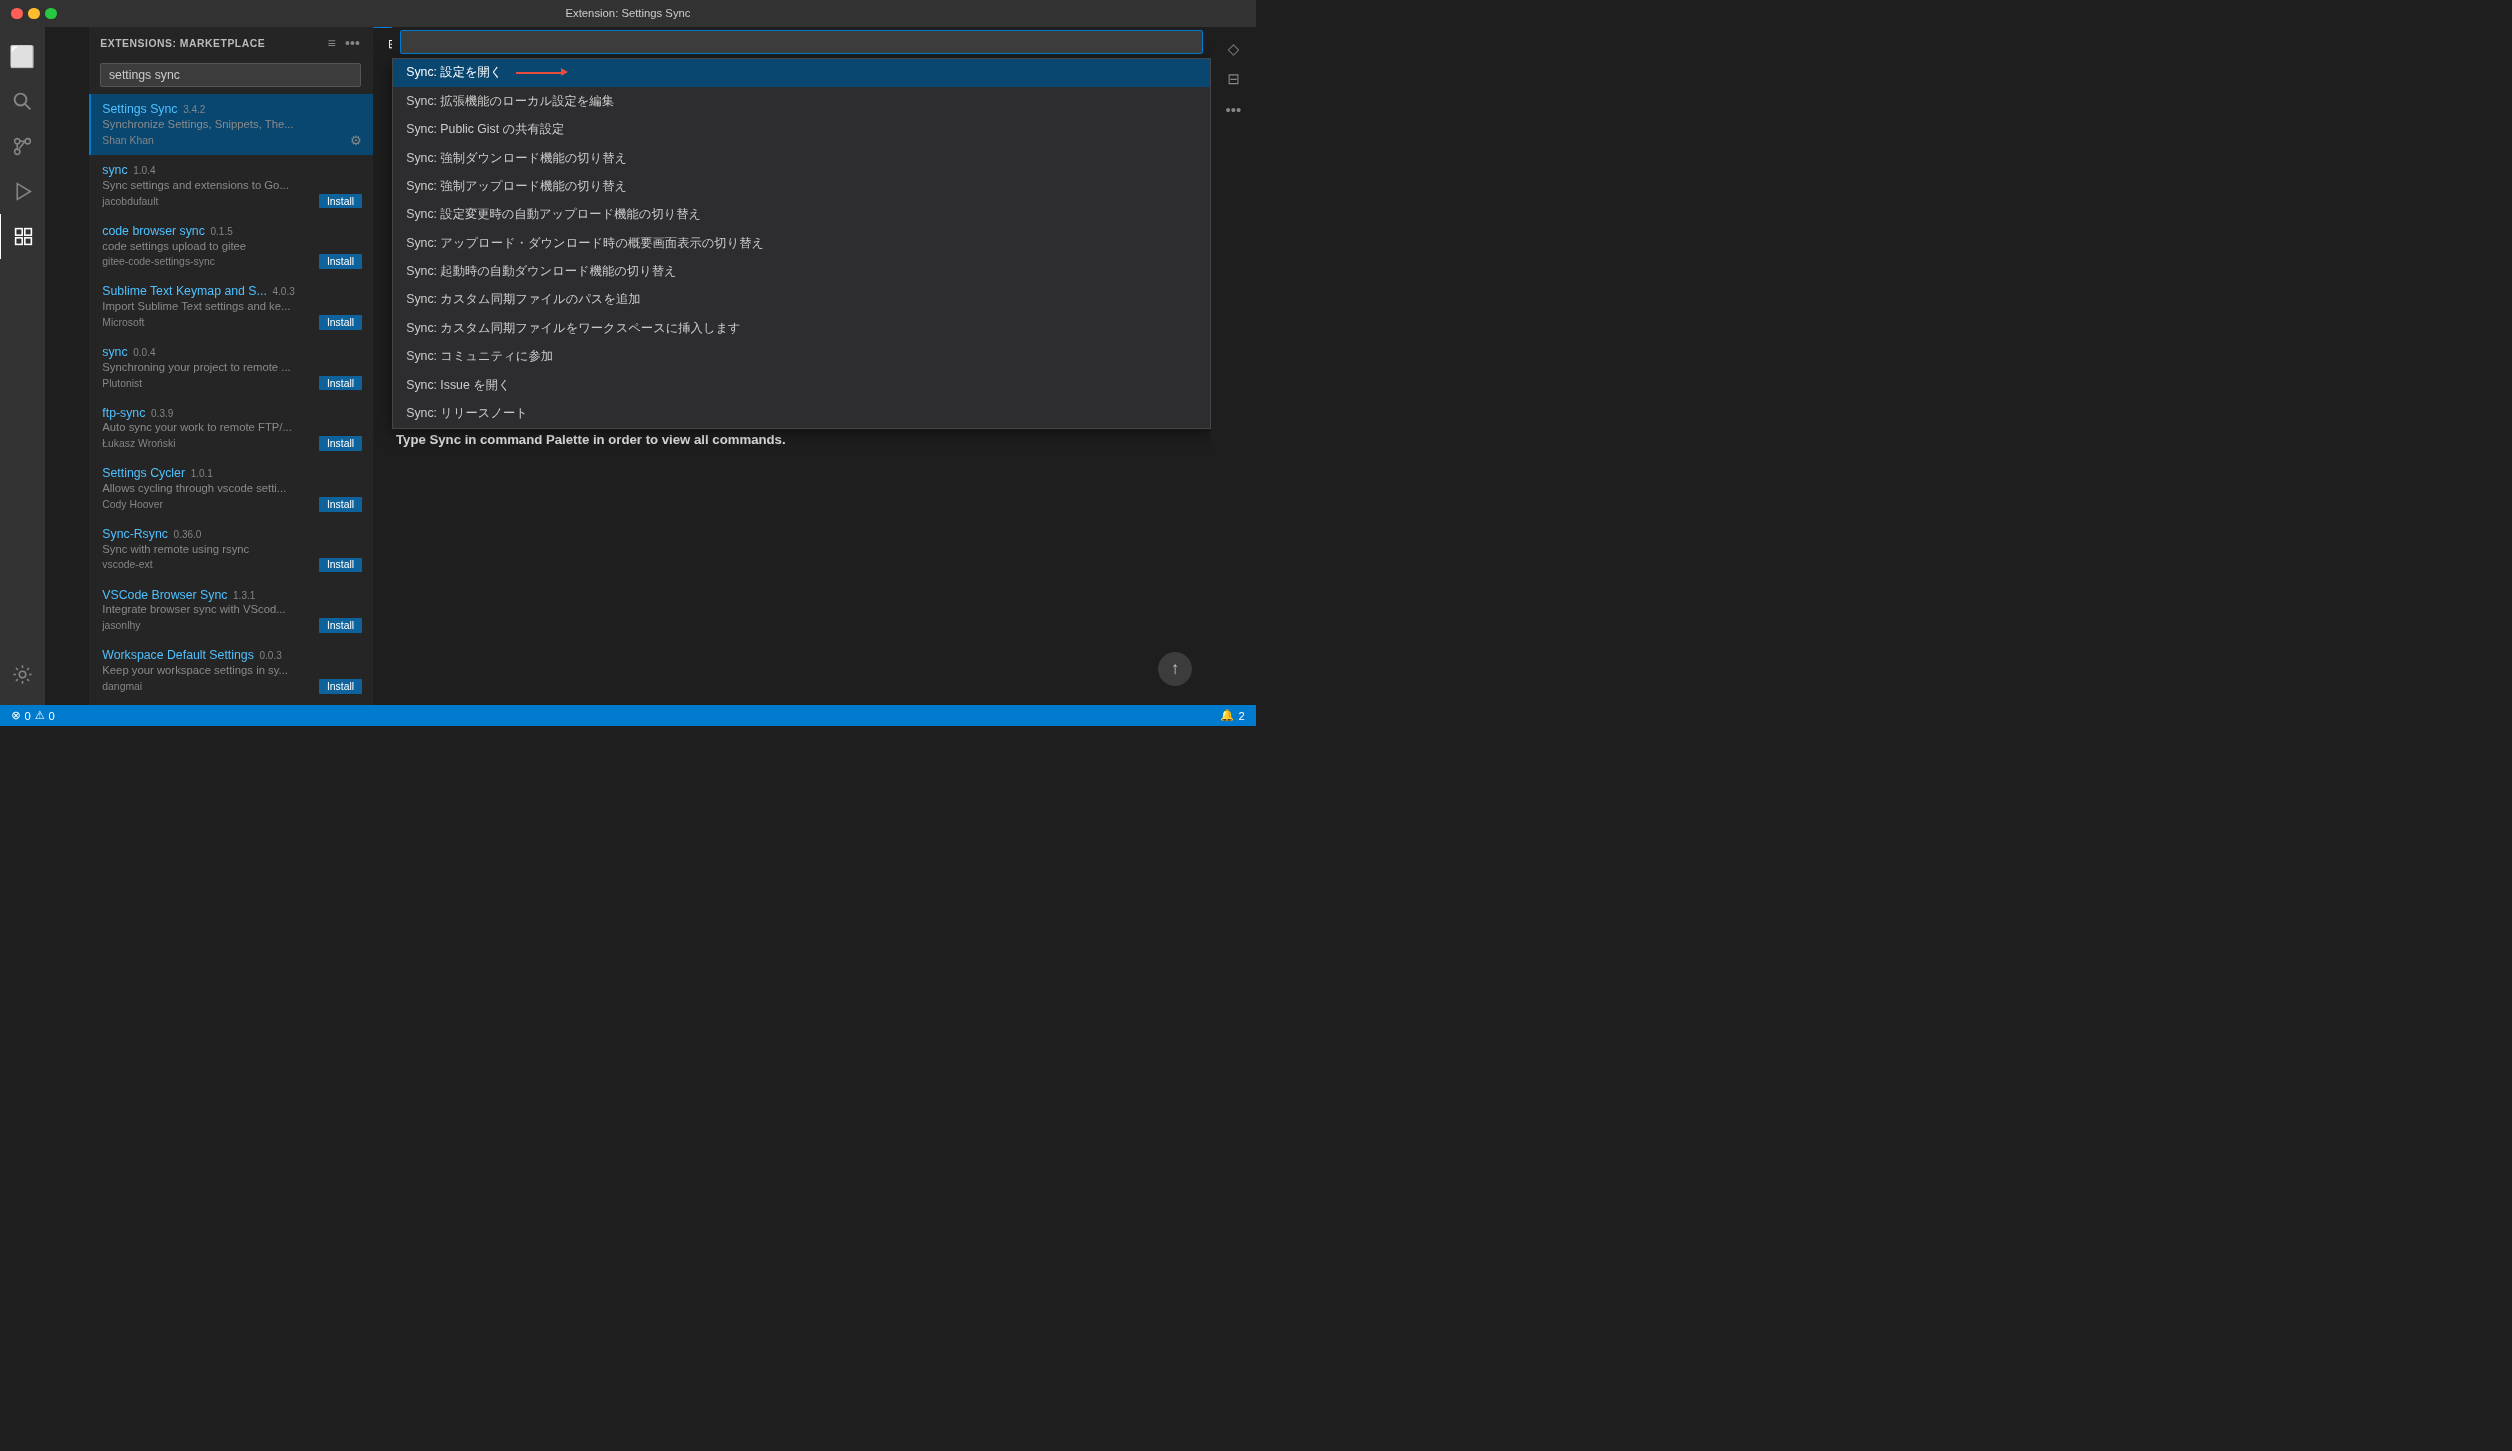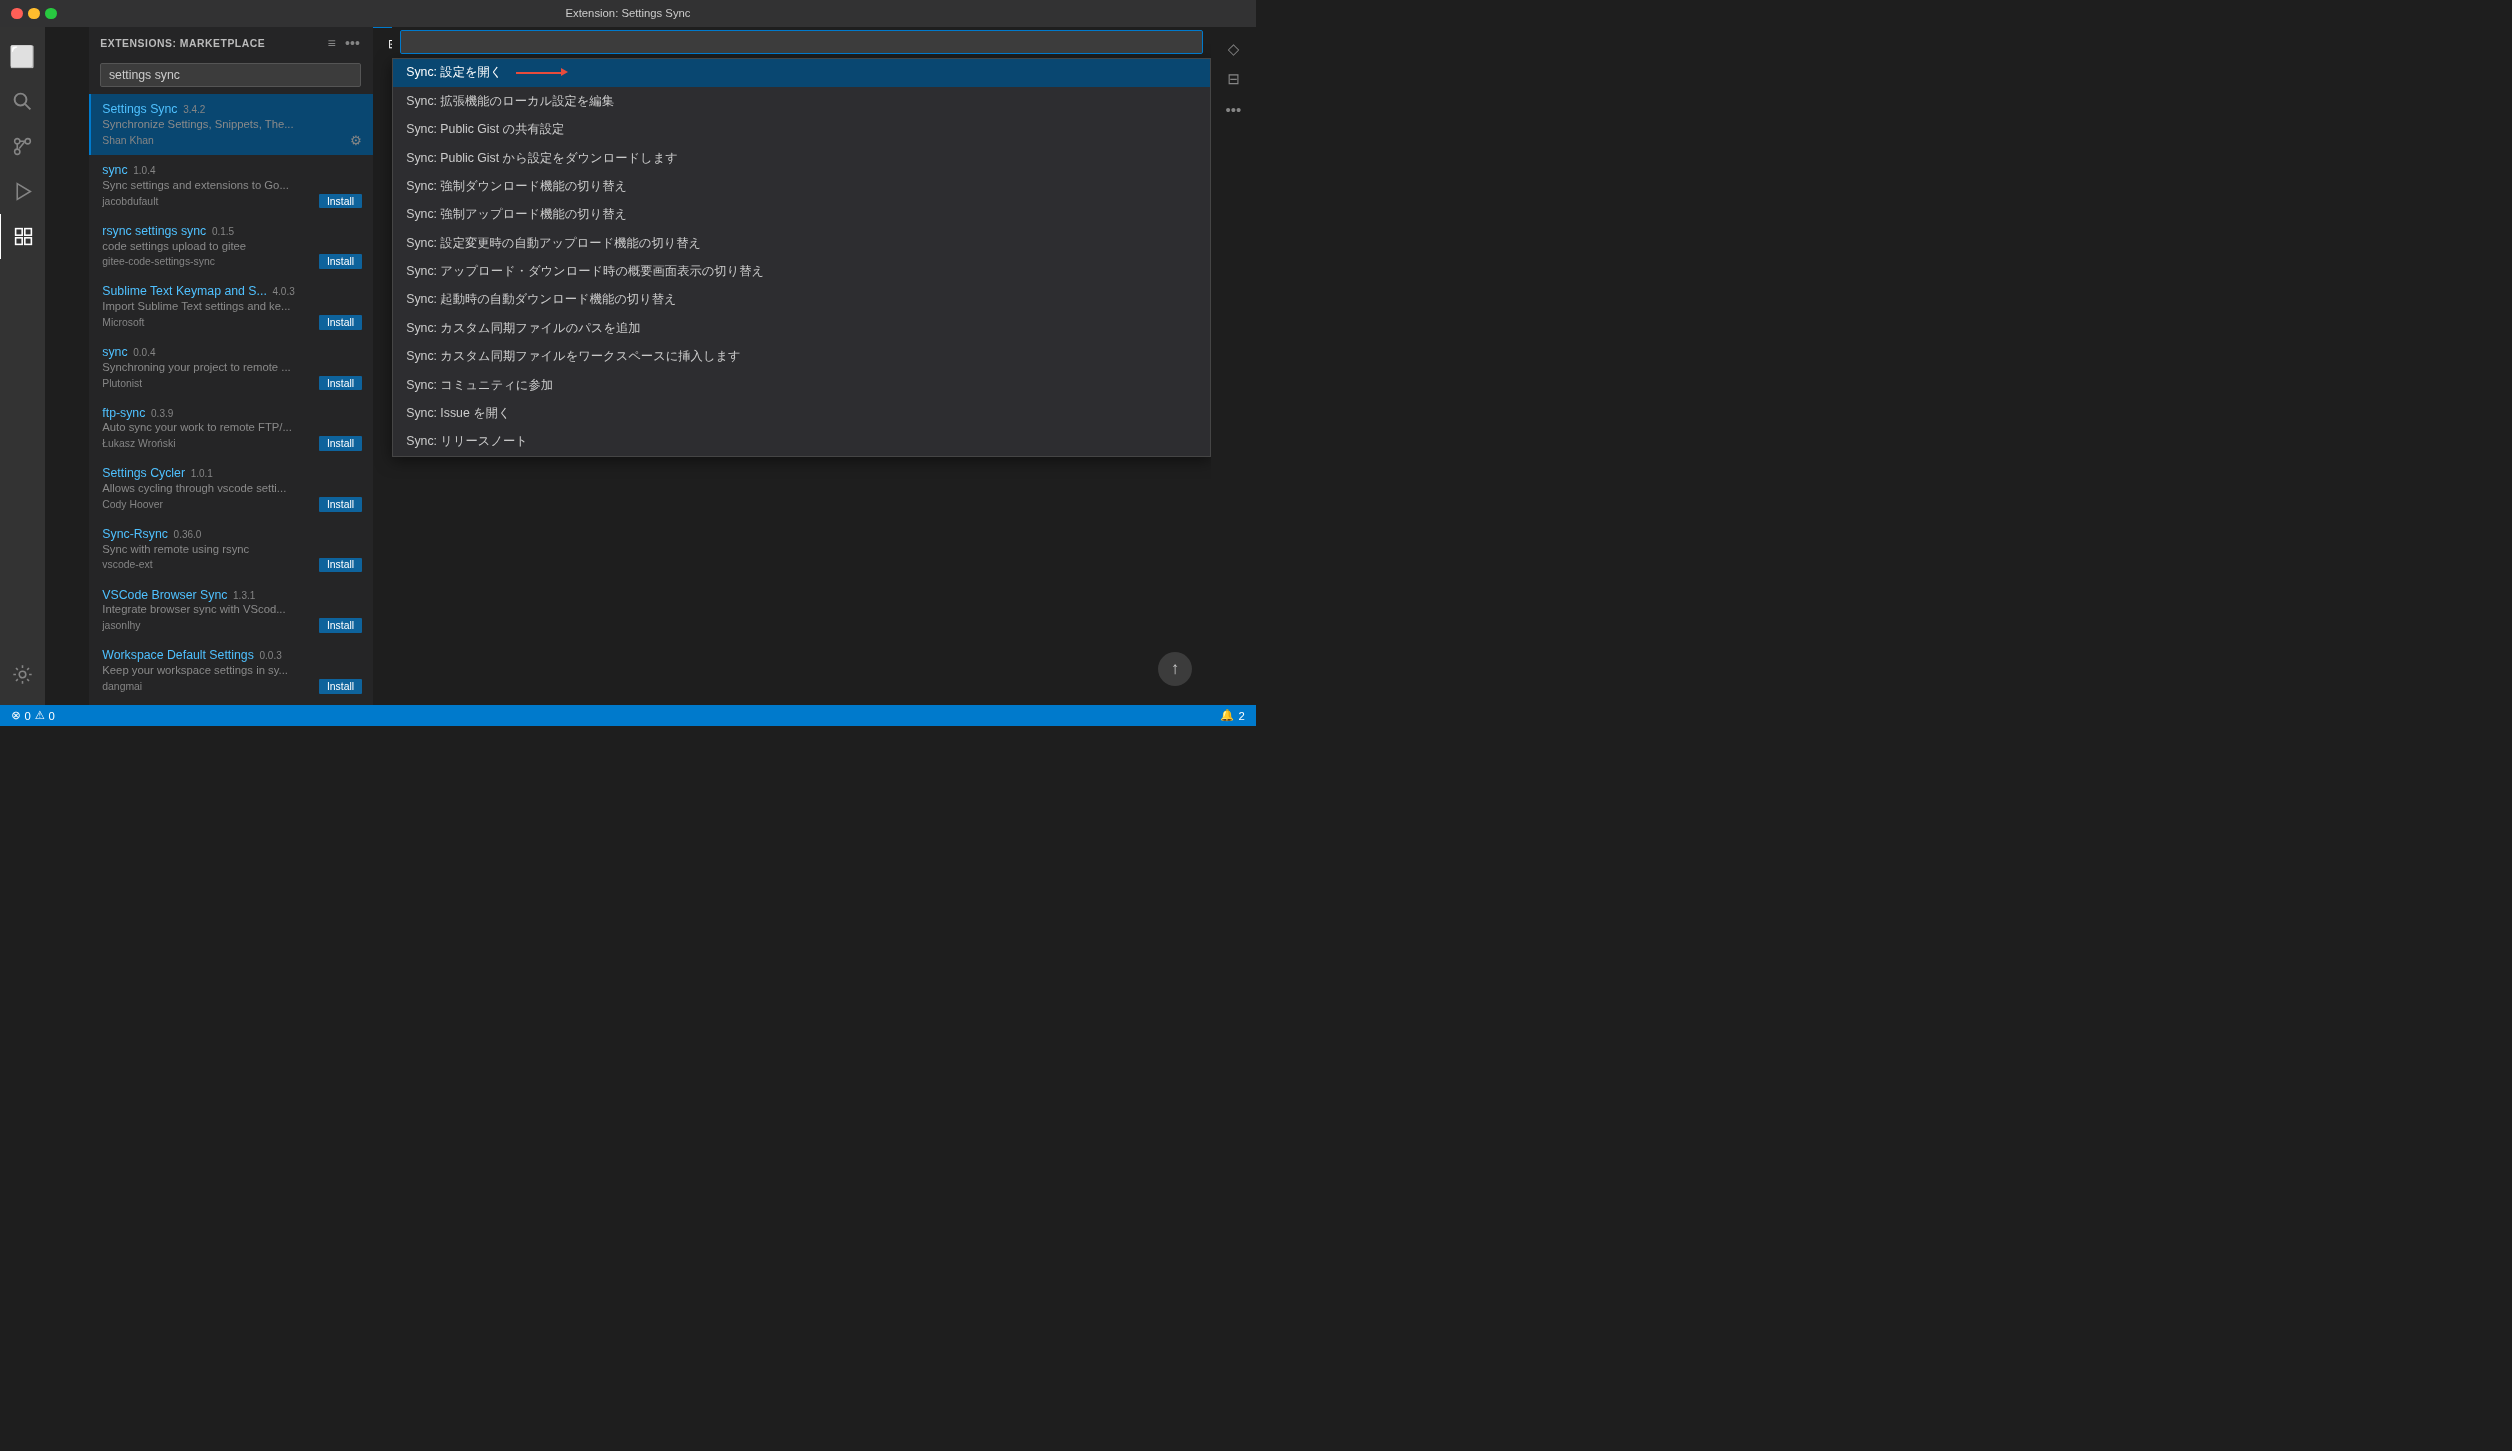--- a/index.html
+++ b/index.html
@@ -598,21 +598,21 @@
         </div>
         <div class="ext-desc">Sync settings and extensions to Go...</div>
         <div class="ext-item-bottom">
           <span class="ext-author">jacobdufault</span>
           <button class="install-btn">Install</button>
         </div>
       </div>
 
       <div class="ext-item">
         <div class="ext-item-top">
-          <span class="ext-name">rsync settings sync</span>
+          <span class="ext-name">code browser sync</span>
           <span class="ext-version">0.1.5</span>
         </div>
         <div class="ext-desc">code settings upload to gitee</div>
         <div class="ext-item-bottom">
           <span class="ext-author">gitee-code-settings-sync</span>
           <button class="install-btn">Install</button>
         </div>
       </div>
 
       <div class="ext-item">
@@ -803,23 +803,20 @@
             <span>Sync: 設定を開く</span>
             <span class="dropdown-arrow"></span>
           </div>
           <div class="dropdown-item">
             <span>Sync: 拡張機能のローカル設定を編集</span>
           </div>
           <div class="dropdown-item">
             <span>Sync: Public Gist の共有設定</span>
           </div>
           <div class="dropdown-item">
-            <span>Sync: Public Gist から設定をダウンロードします</span>
-          </div>
-          <div class="dropdown-item">
             <span>Sync: 強制ダウンロード機能の切り替え</span>
           </div>
           <div class="dropdown-item">
             <span>Sync: 強制アップロード機能の切り替え</span>
           </div>
           <div class="dropdown-item">
             <span>Sync: 設定変更時の自動アップロード機能の切り替え</span>
           </div>
           <div class="dropdown-item">
             <span>Sync: アップロード・ダウンロード時の概要画面表示の切り替え</span>

